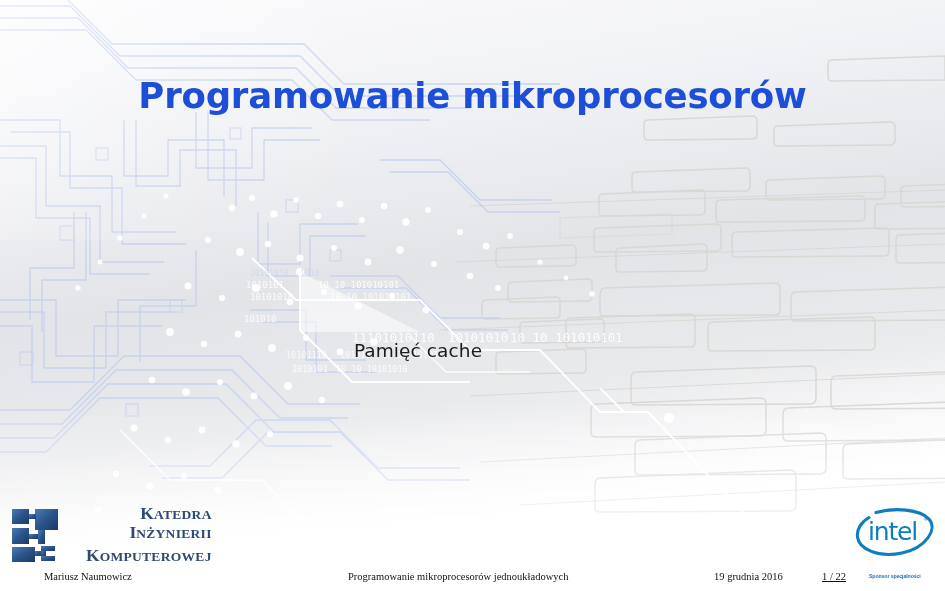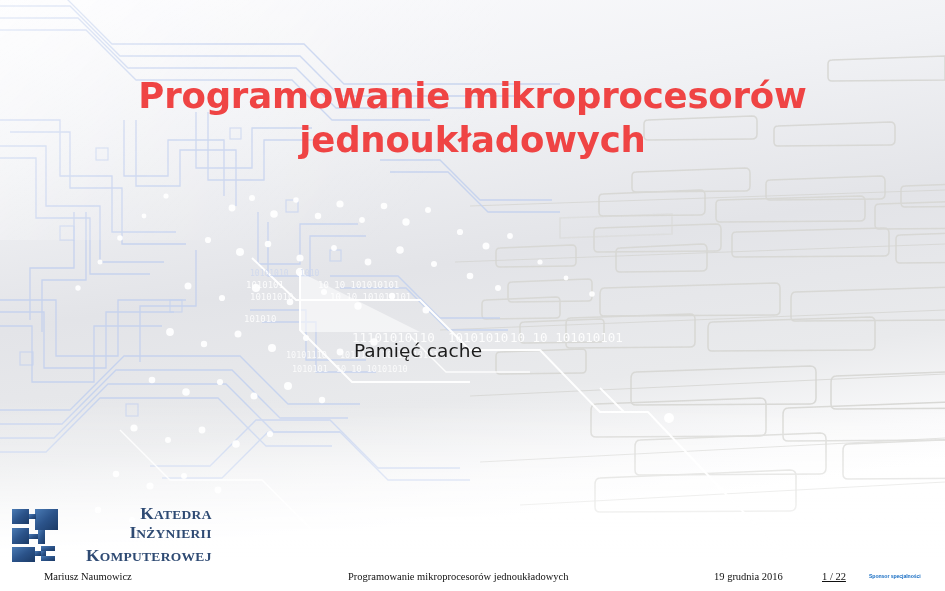--- a/index.html
+++ b/index.html
@@ -32,21 +32,21 @@
     width:945px;
     text-align:center;
     z-index:20;
   }
   #slide-title {
     font-family:"DejaVu Sans", sans-serif;
     font-weight:bold;
     font-size:35.5px;
     line-height:44px;
     letter-spacing:-0.2px;
-    color:#ef4444;
+    color:#1d4ed8;
     padding:0 60px;
   }
 
   
   #subtitle-block {
     position:absolute;
     left:0; top:340px;
     width:836px;
     text-align:center;
     z-index:20;
@@ -366,21 +366,20 @@
 
         <rect x="0" y="400" width="945" height="166" fill="url(#fadeBottom)"></rect>
         <rect x="0" y="0" width="500" height="240" fill="url(#fadeTopLeft)"></rect>
       </g>
     </svg>
   </div>
 
   <div id="title-block">
     <div id="slide-title">
       <span>Programowanie mikroprocesorów</span><br>
-      <span>jednoukładowych</span>
     </div>
   </div>
 
   <div id="subtitle-block">
     <span id="slide-subtitle">Pamięć cache</span>
   </div>
 
   <div id="kik-logo">
     <svg id="kik-mark" viewBox="0 0 48 55">
       <defs>
@@ -412,20 +411,32 @@
       <rect x="30" y="48" width="14" height="5" fill="url(#kg)"></rect>
       <rect x="30" y="43" width="5" height="5" fill="url(#kg)"></rect>
     </svg>
     <div id="kik-words">
       <div class="kik-line" id="kik-l1"><span class="cap">K</span><span class="rest">ATEDRA</span></div>
       <div class="kik-line" id="kik-l2"><span class="cap">I</span><span class="rest">NŻYNIERII</span></div>
       <div class="kik-line" id="kik-l3"><span class="cap">K</span><span class="rest">OMPUTEROWEJ</span></div>
     </div>
   </div>
 
+  <div id="intel-logo">
+    <svg viewBox="0 0 82 52" width="82" height="52">
+
+      <path d="M22 7.5
+               C40 2.5 66 4 75 14
+               C84 24 72 43 48 48
+               C24 53 5 44 3.5 32
+               C2.6 24.5 7 17 15 12.5" fill="none" stroke="#0f7dc2" stroke-width="3.1" stroke-linecap="round"></path>
+      <text x="14" y="35" font-family="DejaVu Sans, sans-serif" font-size="25" fill="#0f7dc2" letter-spacing="-1.2">intel</text>
+      <text x="69" y="16" font-family="DejaVu Sans, sans-serif" font-size="6" fill="#0f7dc2">®</text>
+    </svg>
+  </div>
 
   <div id="footer">
     <span class="foot" id="foot-author">Mariusz Naumowicz</span>
     <span class="foot" id="foot-center">Programowanie mikroprocesorów jednoukładowych</span>
     <span class="foot" id="foot-date">19 grudnia 2016</span>
     <span class="foot" id="foot-page">1 / 22</span>
     <span id="foot-sponsor">Sponsor specjalności</span>
   </div>
 
 </div>

